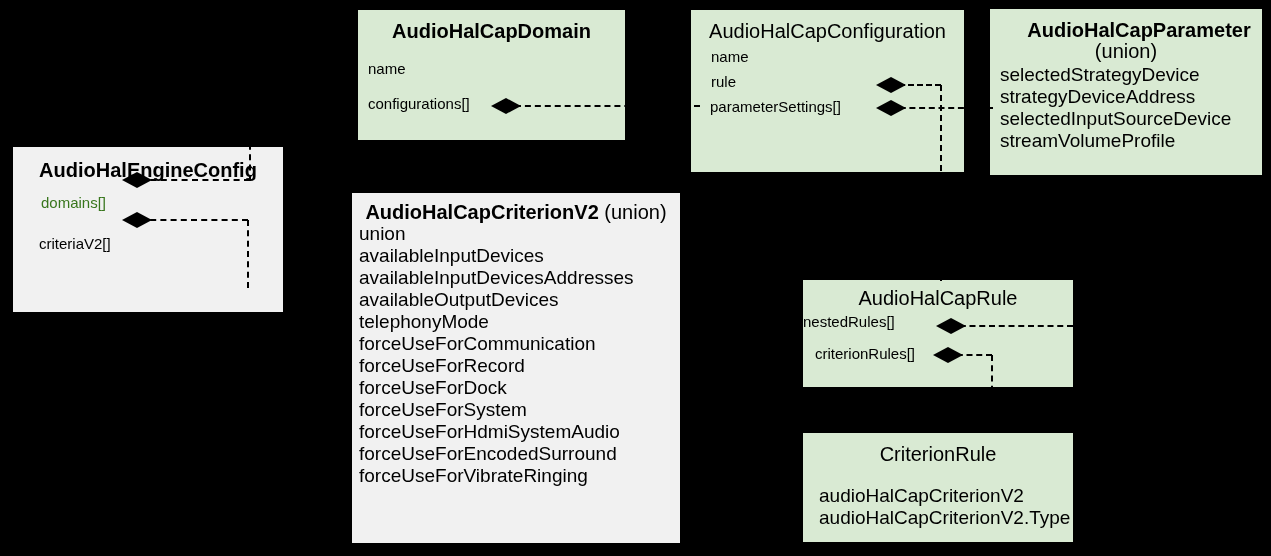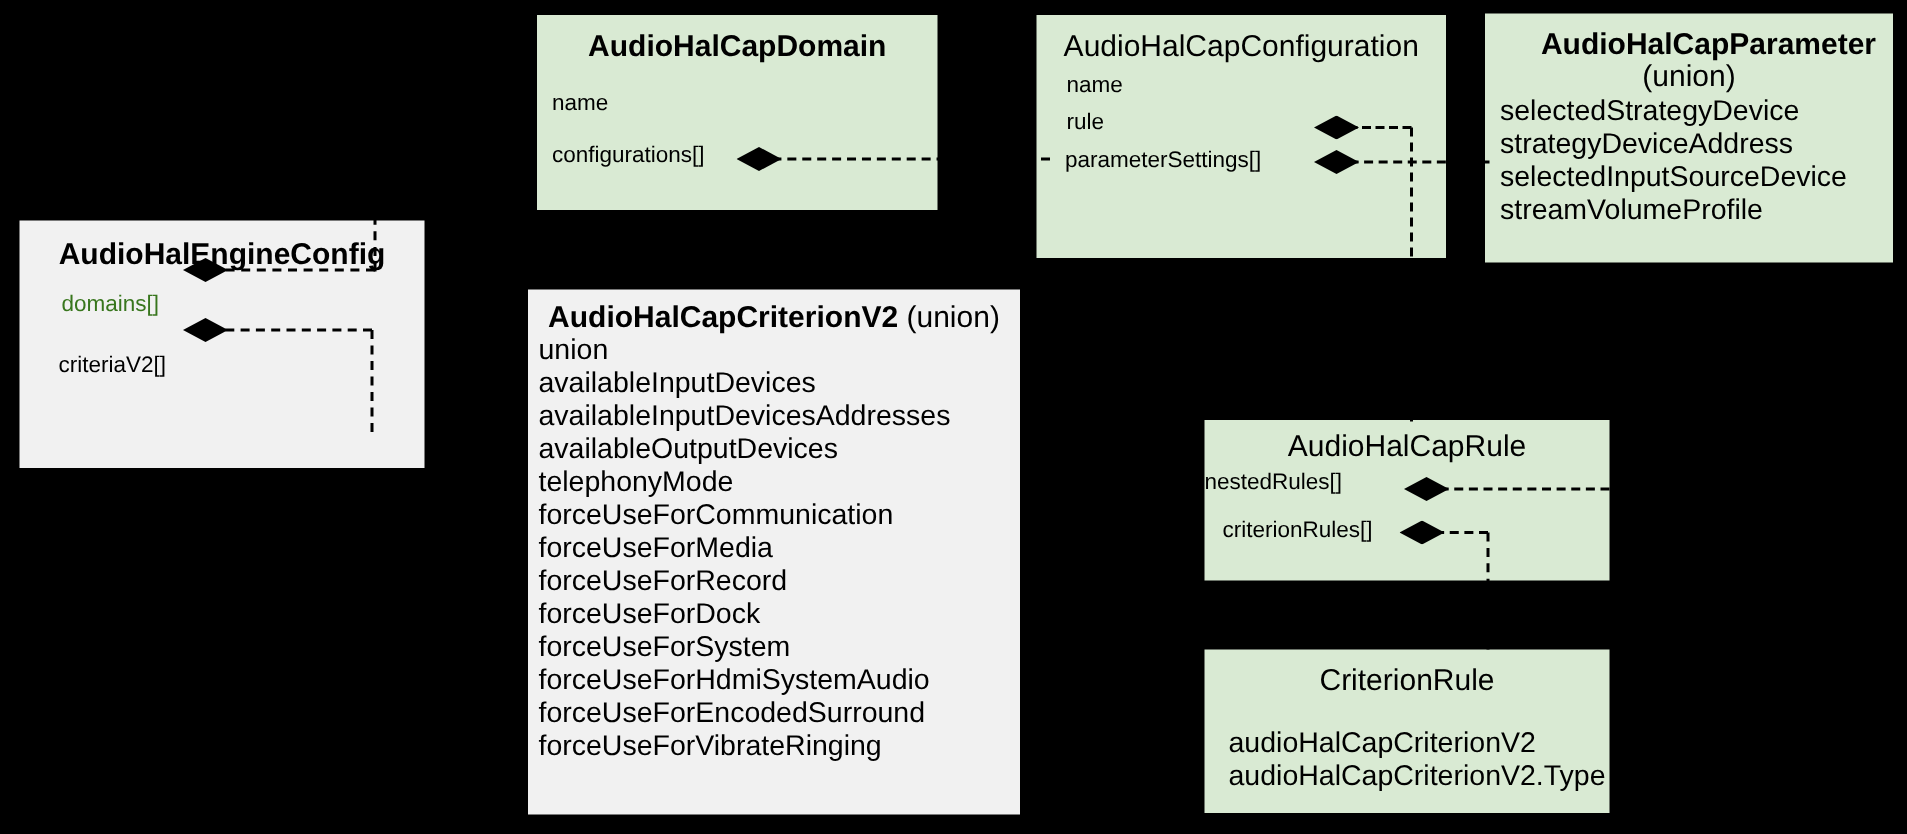--- a/index.html
+++ b/index.html
@@ -60,21 +60,20 @@
 
   <div class="box gray" style="left:352px;top:193px;width:328px;height:350px;">
     <div class="box-title" style="top:8px;"><span class="bold">AudioHalCapCriterionV2</span><span> (union)</span></div>
     <div class="fields-col" style="left:7px;top:30px;">
       <div class="fitem">union</div>
       <div class="fitem">availableInputDevices</div>
       <div class="fitem">availableInputDevicesAddresses</div>
       <div class="fitem">availableOutputDevices</div>
       <div class="fitem">telephonyMode</div>
       <div class="fitem">forceUseForCommunication</div>
-      <div class="fitem">forceUseForMedia</div>
       <div class="fitem">forceUseForRecord</div>
       <div class="fitem">forceUseForDock</div>
       <div class="fitem">forceUseForSystem</div>
       <div class="fitem">forceUseForHdmiSystemAudio</div>
       <div class="fitem">forceUseForEncodedSurround</div>
       <div class="fitem">forceUseForVibrateRinging</div>
     </div>
   </div>
 
   <div class="box green" style="left:803px;top:280px;width:270px;height:107px;">

